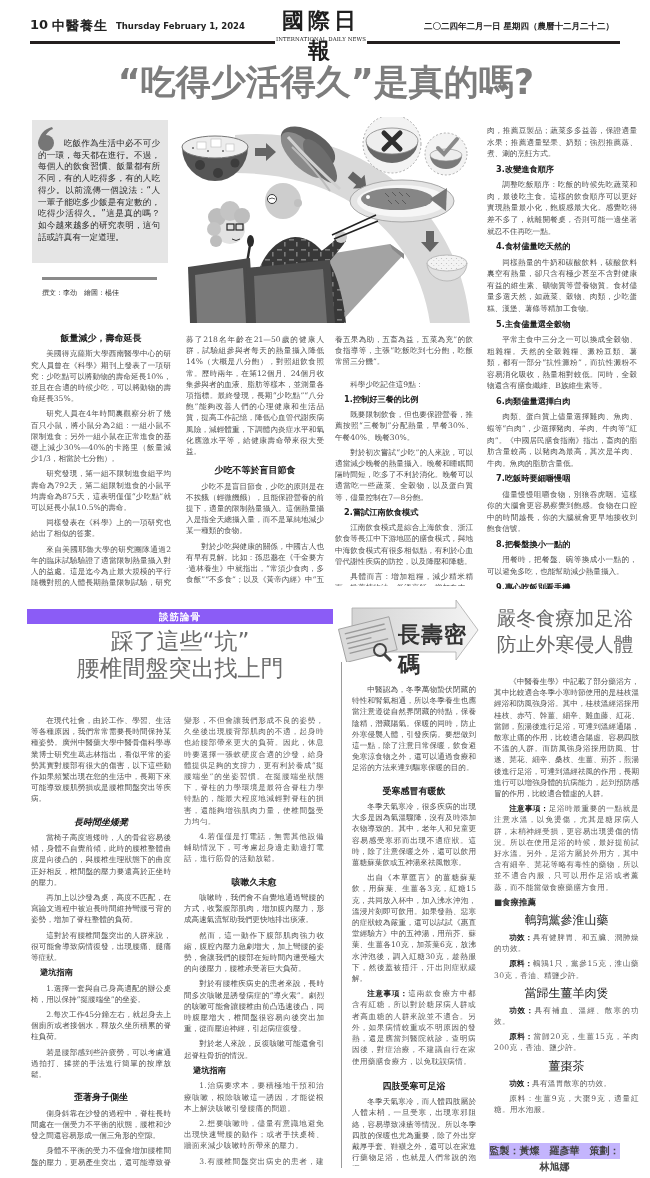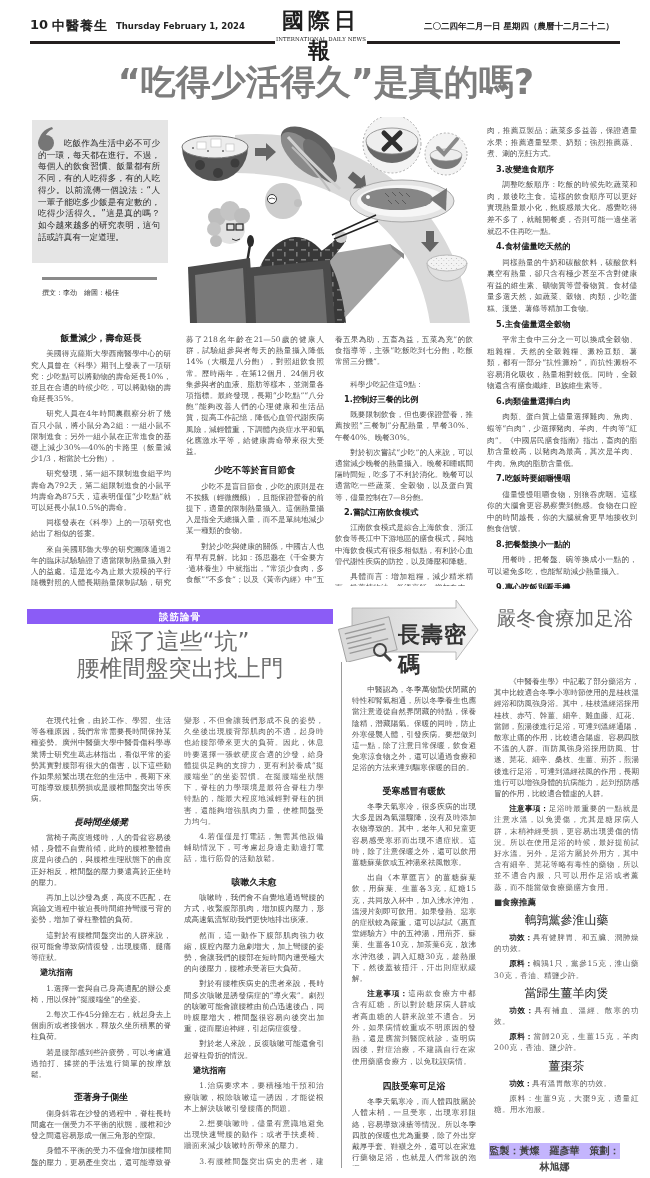--- a/index.html
+++ b/index.html
@@ -307,20 +307,21 @@
   <h4 class="center" style="margin-top:12px;">受寒感冒有暖飲</h4>
   <p>冬季天氣寒冷，很多疾病的出現大多是因為氣溫驟降，沒有及時添加衣物導致的。其中，老年人和兒童更容易感受寒邪而出現不適症狀。這時，除了注意保暖之外，還可以飲用薑糖蘇葉飲或五神湯來祛風散寒。</p>
   <p>出自《本草匯言》的薑糖蘇葉飲，用蘇葉、生薑各3克，紅糖15克，共同放入杯中，加入沸水沖泡，溫浸片刻即可飲用。如果發熱、惡寒的症狀較為嚴重，還可以試試《惠直堂經驗方》中的五神湯，用荊芥、蘇葉、生薑各10克，加茶葉6克，放沸水沖泡後，調入紅糖30克，趁熱服下，然後蓋被捂汗，汗出則症狀緩解。</p>
   <p><b class="lbl">注意事項：</b><span class="kai">這兩款食療方中都含有紅糖，所以對於糖尿病人群或者高血糖的人群來說並不適合。另外，如果病情較重或不明原因的發熱，還是應當到醫院就診，查明病因後，對症治療，不建議自行在家使用藥膳食療方，以免耽誤病情。</span></p>
   <h4 class="center" style="margin-top:14px;">四肢受寒可足浴</h4>
   <p>冬季天氣寒冷，而人體四肢屬於人體末梢，一旦受寒，出現寒邪阻絡，容易導致凍瘡等情況。所以冬季四肢的保暖也尤為重要，除了外出穿戴厚手套、鞋襪之外，還可以在家進行藥物足浴，也就是人們常說的泡腳。</p>
 </div>
 
 <div class="abs title-d">
   <div>嚴冬食療加足浴</div>
+  <div>防止外寒侵人體</div>
 </div>
 
 <div class="col" style="left:490px;top:672px;width:153px;height:466px;">
   <p>《中醫養生學》中記載了部分藥浴方，其中比較適合冬季小寒時節使用的是桂枝溫經浴和防風強身浴。其中，桂枝溫經浴採用桂枝、赤芍、幹薑、細辛、雞血藤、紅花、當歸，煎湯後進行足浴，可達到溫經通陽，散寒止痛的作用，比較適合陽虛、容易四肢不溫的人群。而防風強身浴採用防風、甘遂、芫花、細辛、桑枝、生薑、荊芥，煎湯後進行足浴，可達到溫經祛風的作用，長期進行可以增強身體的抗病能力，起到預防感冒的作用，比較適合體虛的人群。</p>
   <p><b class="lbl">注意事項：</b><span class="kai">足浴時最重要的一點就是注意水溫，以免燙傷，尤其是糖尿病人群，末梢神經受損，更容易出現燙傷的情況。所以在使用足浴的時候，最好提前試好水溫。另外，足浴方屬於外用方，其中含有細辛、芫花等略有毒性的藥物，所以並不適合內服，只可以用作足浴或者薰蒸，而不能當做食療藥膳方食用。</span></p>
   <p class="sub">■食療推薦</p>
 
   <p class="recipe-name">鵪鶉黨參淮山藥</p>
   <p><b class="lbl">功效：</b><span class="kai">具有健脾胃、和五臟、潤肺燥的功效。</span></p>
   <p><b class="lbl">原料：</b><span class="kai">鵪鶉1只，黨參15克，淮山藥30克，香油、精鹽少許。</span></p>

